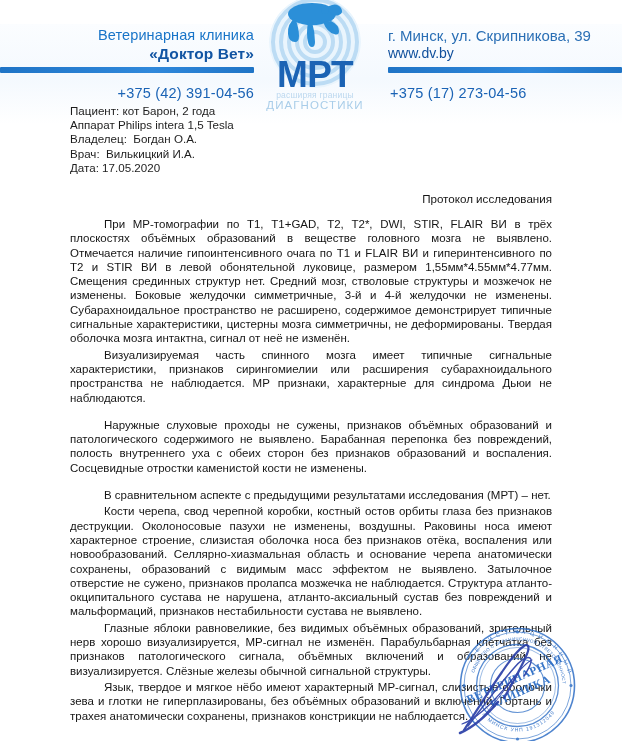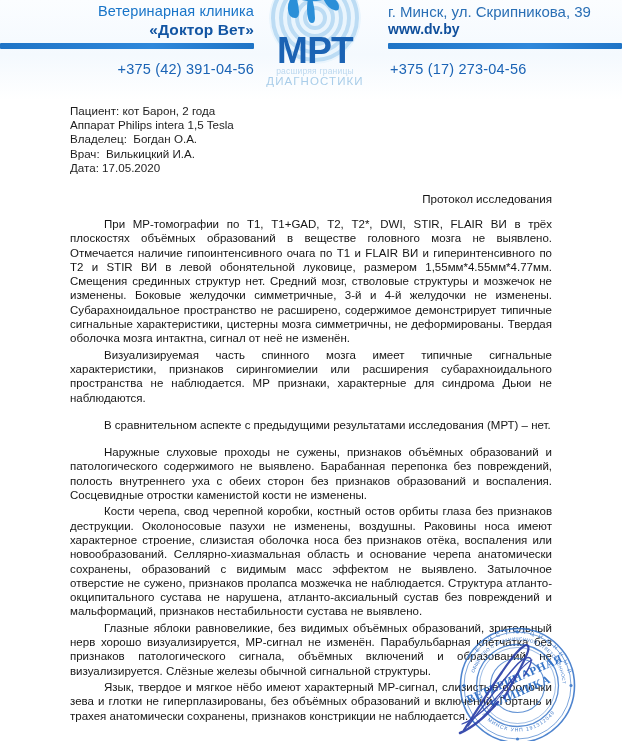--- a/index.html
+++ b/index.html
@@ -16,20 +16,21 @@
     font-family: "Liberation Sans", "DejaVu Sans", sans-serif;
     color: #1a1a1a;
     -webkit-font-smoothing: antialiased;
   }
 
   
   .letterhead {
     position: relative;
     width: 522px;
     height: 100px;
+    margin-top: 24px;
   }
   .lh-bg {
     position: absolute;
     left: 0; top: 0;
     width: 622px; height: 100px;
     background: linear-gradient(180deg, #fbfdff 0%, #f4f9fe 55%, #ffffff 100%);
   }
   .lh-left {
     position: absolute;
     left: 26px;
@@ -56,21 +57,21 @@
     width: 228px;
     text-align: left;
     line-height: 1.22;
   }
   .lh-addr {
     font-size: 15px;
     color: #2a6fb5;
   }
   .lh-site {
     font-size: 14px;
-    font-weight: bold;
+    font-weight: normal;
     color: #0f4f9c;
   }
   .lh-rule {
     position: absolute;
     height: 6px;
     background: linear-gradient(90deg, #1f74c6 0%, #2f88db 60%, #1f74c6 100%);
     top: 43px;
     border-radius: 1px;
   }
   .lh-rule.left  { left: 0px;   width: 254px; }
@@ -242,22 +243,22 @@
   <div>Владелец:  Богдан О.А.</div>
   <div>Врач:  Вилькицкий И.А.</div>
   <div>Дата: 17.05.2020</div>
 </div>
 
 <div class="doc">
   <div class="doc-title">Протокол исследования</div>
 
   <p class="para">При МР-томографии по Т1, Т1+GAD, Т2, Т2*, DWI, STIR, FLAIR ВИ в трёх плоскостях объёмных образований в веществе головного мозга не выявлено. Отмечается наличие гипоинтенсивного очага по Т1 и FLAIR ВИ и гиперинтенсивного по Т2 и STIR ВИ в левой обонятельной луковице, размером 1,55мм*4.55мм*4.77мм. Смещения срединных структур нет. Средний мозг, стволовые структуры и мозжечок не изменены. Боковые желудочки симметричные, 3-й и 4-й желудочки не изменены. Субарахноидальное пространство не расширено, содержимое демонстрирует типичные сигнальные характеристики, цистерны мозга симметричны, не деформированы. Твердая оболочка мозга интактна, сигнал от неё не изменён.</p>
   <p class="para">Визуализируемая часть спинного мозга имеет типичные сигнальные характеристики, признаков сирингомиелии или расширения субарахноидального пространства не наблюдается. МР признаки, характерные для синдрома Дьюи не наблюдаются.</p>
+  <p class="para gap">Наружные слуховые проходы не сужены, признаков объёмных образований и патологического содержимого не выявлено. Барабанная перепонка без повреждений, полость внутреннего уха с обеих сторон без признаков образований и воспаления. Сосцевидные отростки каменистой кости не изменены.</p>
   <p class="para gap">В сравнительном аспекте с предыдущими результатами исследования (МРТ) – нет.</p>
-  <p class="para gap">Наружные слуховые проходы не сужены, признаков объёмных образований и патологического содержимого не выявлено. Барабанная перепонка без повреждений, полость внутреннего уха с обеих сторон без признаков образований и воспаления. Сосцевидные отростки каменистой кости не изменены.</p>
   <p class="para">Кости черепа, свод черепной коробки, костный остов орбиты глаза без признаков деструкции. Околоносовые пазухи не изменены, воздушны. Раковины носа имеют характерное строение, слизистая оболочка носа без признаков отёка, воспаления или новообразований. Селлярно-хиазмальная область и основание черепа анатомически сохранены, образований с видимым масс эффектом не выявлено. Затылочное отверстие не сужено, признаков пролапса мозжечка не наблюдается. Структура атланто-окципитального сустава не нарушена, атланто-аксиальный сустав без повреждений и мальформаций, признаков нестабильности сустава не выявлено.</p>
   <p class="para">Глазные яблоки равновеликие, без видимых объёмных образований, зрительный нерв хорошо визуализируется, МР-сигнал не изменён. Парабульбарная клетчатка без признаков патологического сигнала, объёмных включений и образований не визуализируется. Слёзные железы обычной сигнальной структуры.</p>
   <p class="para">Язык, твердое и мягкое нёбо имеют характерный МР-сигнал, слизистые оболочки зева и глотки не гиперплазированы, без объёмных образований и включений. Гортань и трахея анатомически сохранены, признаков констрикции не наблюдается.</p>
 
 </div>
 
 <svg class="stamp" viewBox="0 0 125 125">
   <defs>
     <path id="arcTop" d="M 62.5 62.5 m -52 0 a 52 52 0 0 1 104 0" fill="none"></path>
     <path id="arcTop2" d="M 62.5 62.5 m -45 0 a 45 45 0 0 1 90 0" fill="none"></path>

